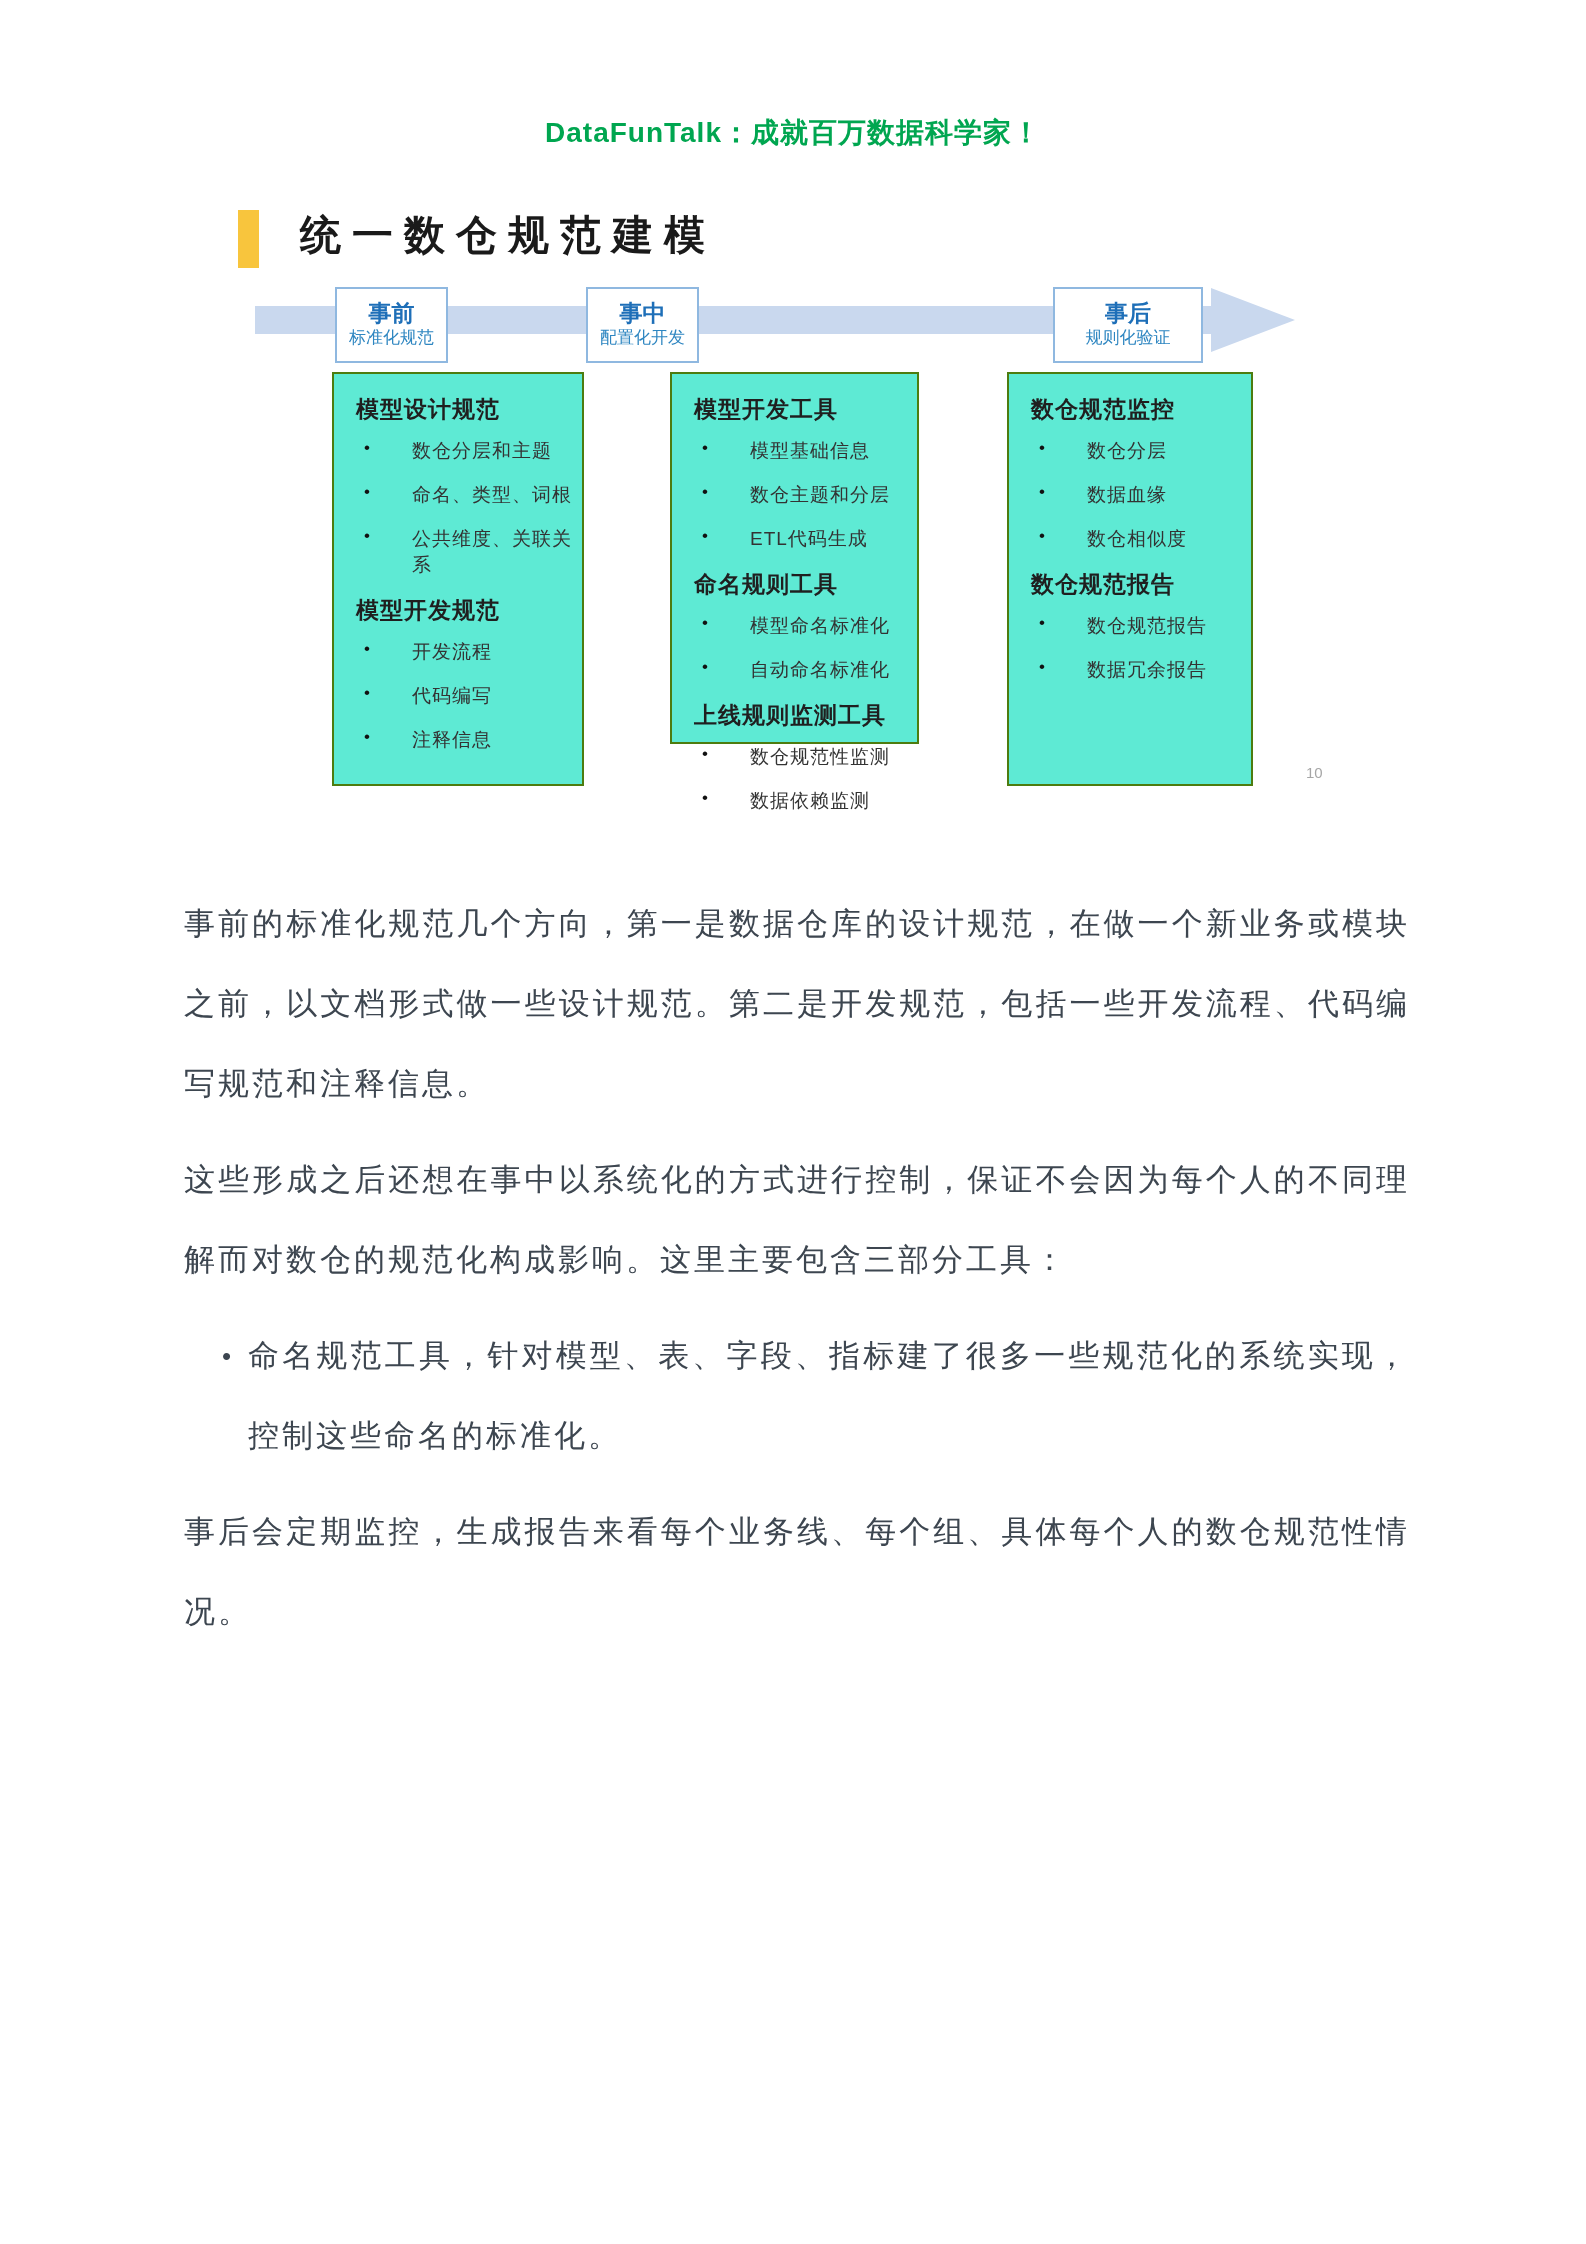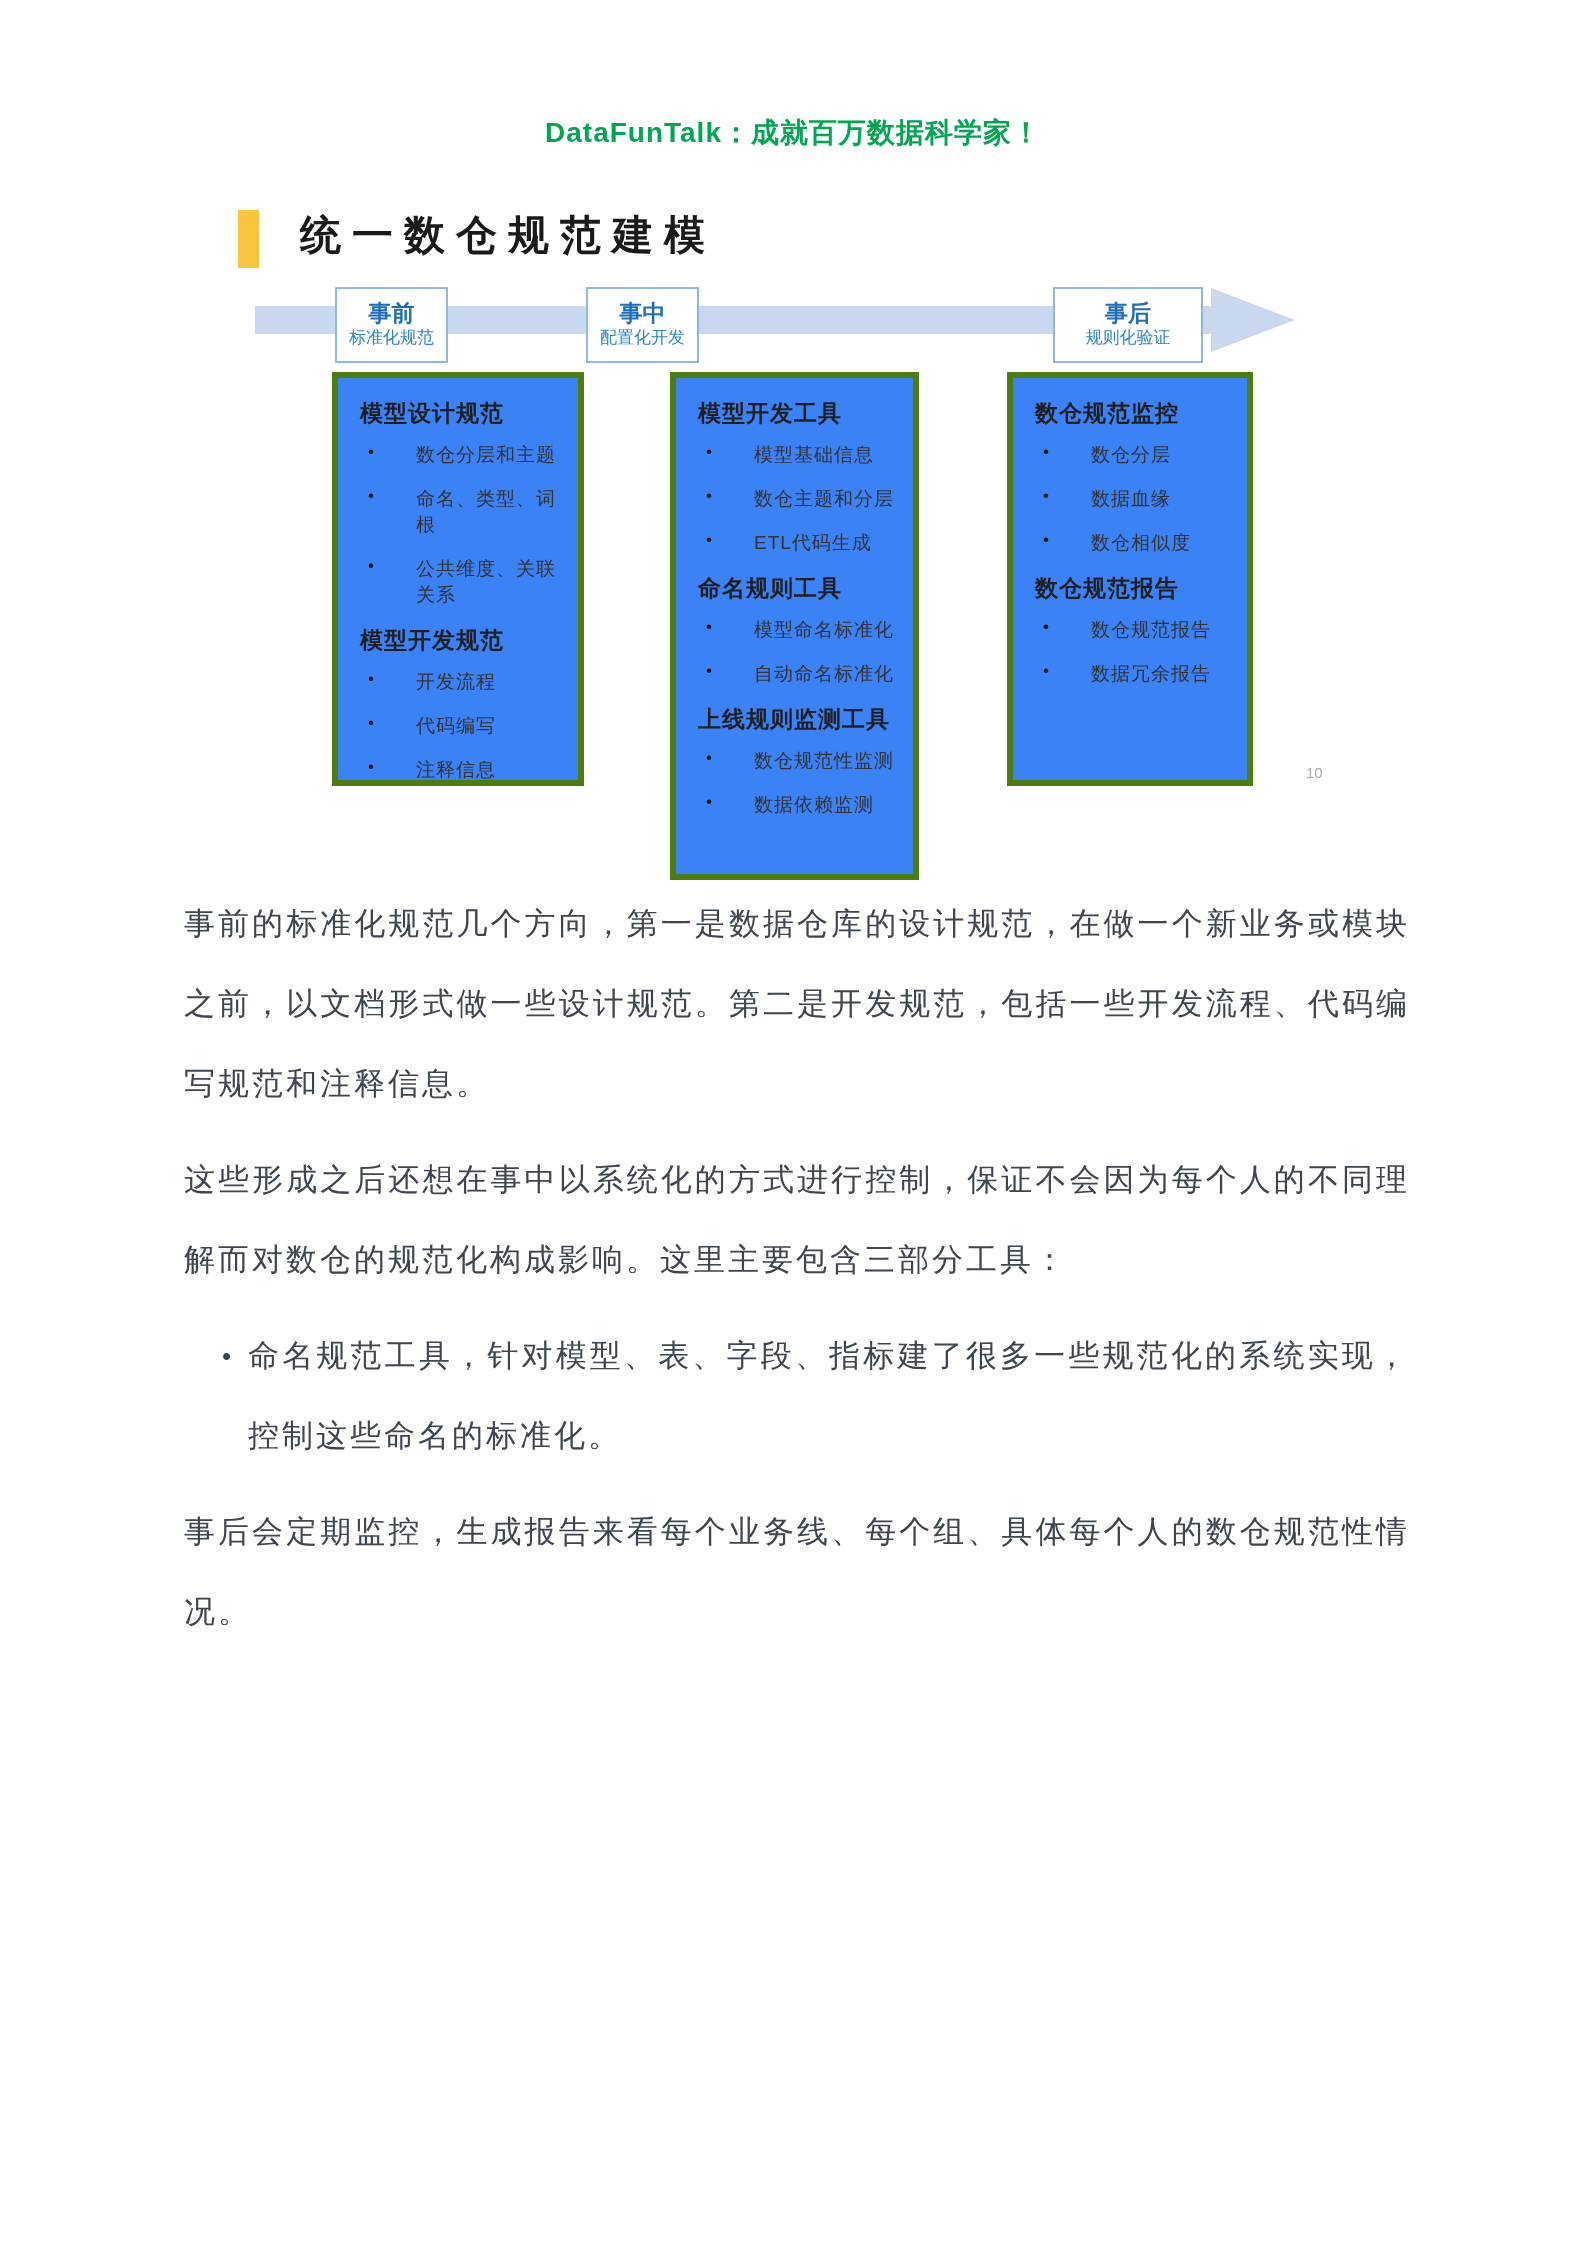--- a/index.html
+++ b/index.html
@@ -40,25 +40,25 @@
     display:flex; flex-direction:column; align-items:center; justify-content:center;
   }
   .stage-1 { left:335px; width:113px; }
   .stage-2 { left:586px; width:113px; }
   .stage-3 { left:1053px; width:150px; }
   .stage-name { font-size:23px; font-weight:bold; color:#1e6fb8; line-height:1.15; }
   .stage-sub  { font-size:17px; color:#2e86c1; line-height:1.35; }
 
   
   .col {
-    position:absolute; top:372px; background:#3b82f6;
-    border:6px solid #4d7c0f; padding:12px 10px 0 22px;
+    position:absolute; top:372px; background:#5eead4;
+    border:2px solid #4d7c0f; padding:12px 10px 0 22px;
   }
   .col-1 { left:332px;  width:252px; height:414px; }
-  .col-2 { left:670px;  width:249px; height:508px; }
+  .col-2 { left:670px;  width:249px; height:372px; }
   .col-3 { left:1007px; width:246px; height:414px; }
   .sec-h {
     font-size:23px; font-weight:bold; color:#1f1f1f;
     margin:8px 0 4px; letter-spacing:1px;
   }
   .item {
     position:relative; padding:9px 0 9px 56px;
     font-size:19px; color:#333333; letter-spacing:1px;
   }
   .dot { position:absolute; left:8px; top:9px; font-size:17px; color:#111; }

